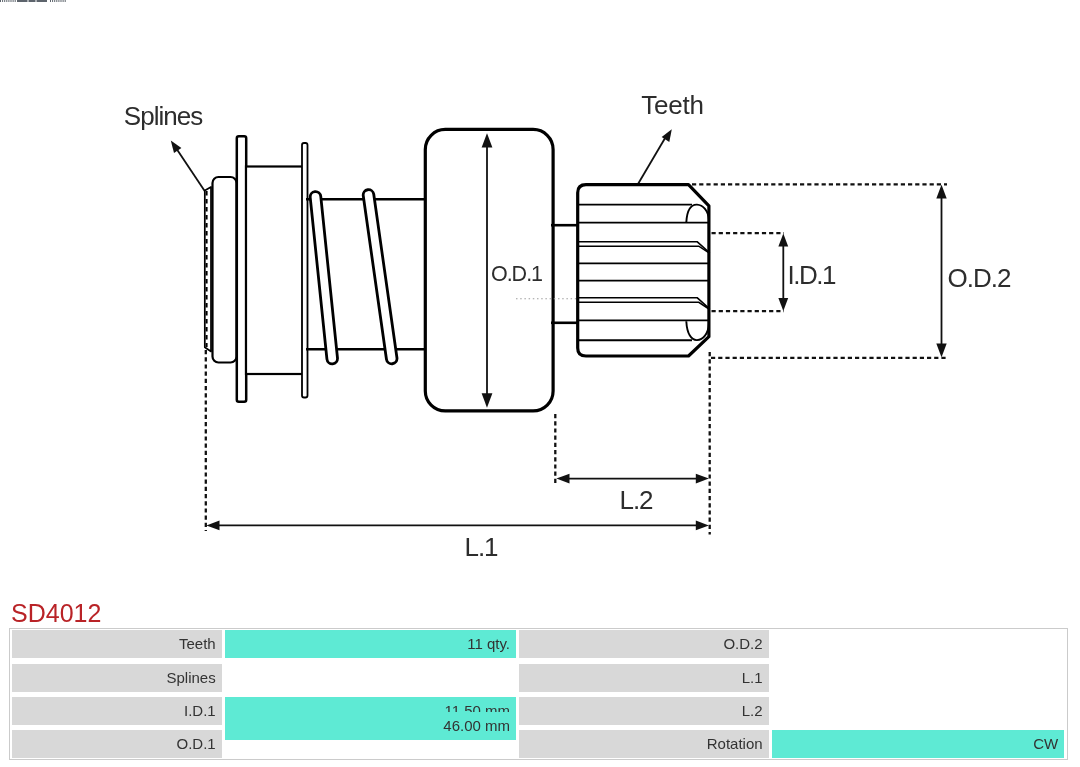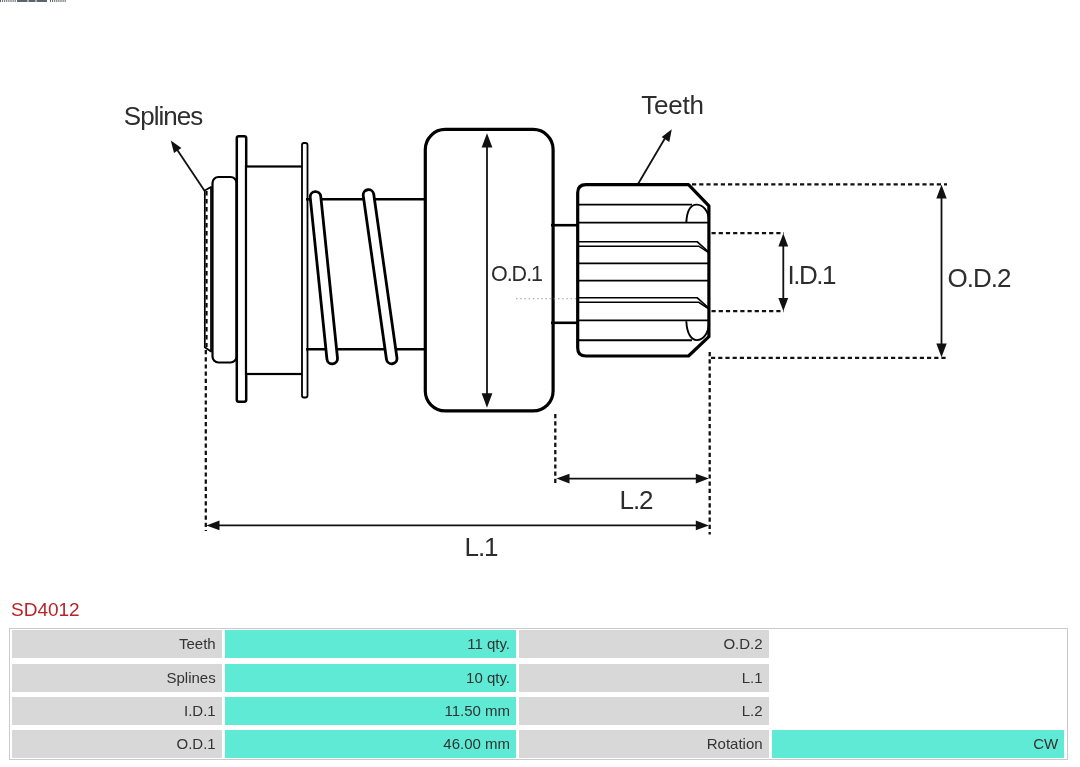--- a/index.html
+++ b/index.html
@@ -1,20 +1,20 @@
 <!DOCTYPE html>
 <html><head>
 <meta charset="utf-8">
 <style>
   html,body{margin:0;padding:0;background:#fff;-webkit-font-smoothing:antialiased;}
   body{width:1080px;height:767px;position:relative;overflow:hidden;
        font-family:"Liberation Sans", sans-serif;}
   #page{position:absolute;left:0;top:0;width:1080px;height:765px;opacity:0.999;padding-left:8px;}
   svg{position:absolute;left:0;top:0;}
-  .hd{position:absolute;left:11px;top:599px;color:#b92327;font-size:19px;letter-spacing:0px;}
+  .hd{position:absolute;left:11px;top:599px;color:#b92327;font-size:25px;letter-spacing:0px;}
   .tblborder{position:absolute;left:9px;top:628px;width:1056.5px;height:130px;border:1px solid #cbcbcb;}
   .cell{position:absolute;height:28px;line-height:28px;font-size:15px;color:#333;
         text-align:right;padding-right:6px;box-sizing:border-box;}
   .g{background:#d8d8d8;}
   .w{background:#5eead4;}
 </style>
 </head>
 <body>
 <div id="page">
 <svg width="1080" height="620" viewBox="0 0 1080 620">
@@ -137,24 +137,23 @@
   </g>
 </svg>
 <div class="hd">SD4012</div>
 <div class="tblborder"></div>
 
 <div class="cell g" style="left:12.4px;top:630.4px;width:209.3px;">Teeth</div>
 <div class="cell w" style="left:224.5px;top:630.4px;width:291.5px;">11 qty.</div>
 <div class="cell g" style="left:518.8px;top:630.4px;width:249.8px;">O.D.2</div>
 
 <div class="cell g" style="left:12.4px;top:663.6px;width:209.3px;">Splines</div>
-<div class="cell w" style="left:224.5px;top:663.6px;width:291.5px;">10 qty.</div>
 <div class="cell g" style="left:518.8px;top:663.6px;width:249.8px;">L.1</div>
 
 <div class="cell g" style="left:12.4px;top:696.8px;width:209.3px;">I.D.1</div>
 <div class="cell w" style="left:224.5px;top:696.8px;width:291.5px;">11.50 mm</div>
 <div class="cell g" style="left:518.8px;top:696.8px;width:249.8px;">L.2</div>
 
 <div class="cell g" style="left:12.4px;top:730px;width:209.3px;">O.D.1</div>
-<div class="cell w" style="left:224.5px;top:730px;width:291.5px;">46.00 mm</div>
+<div class="cell w" style="left:224.5px;top:712px;width:291.5px;">46.00 mm</div>
 <div class="cell g" style="left:518.8px;top:730px;width:249.8px;">Rotation</div>
 <div class="cell w" style="left:771.8px;top:730px;width:292.4px;">CW</div>
 </div>
 
 </body></html>

